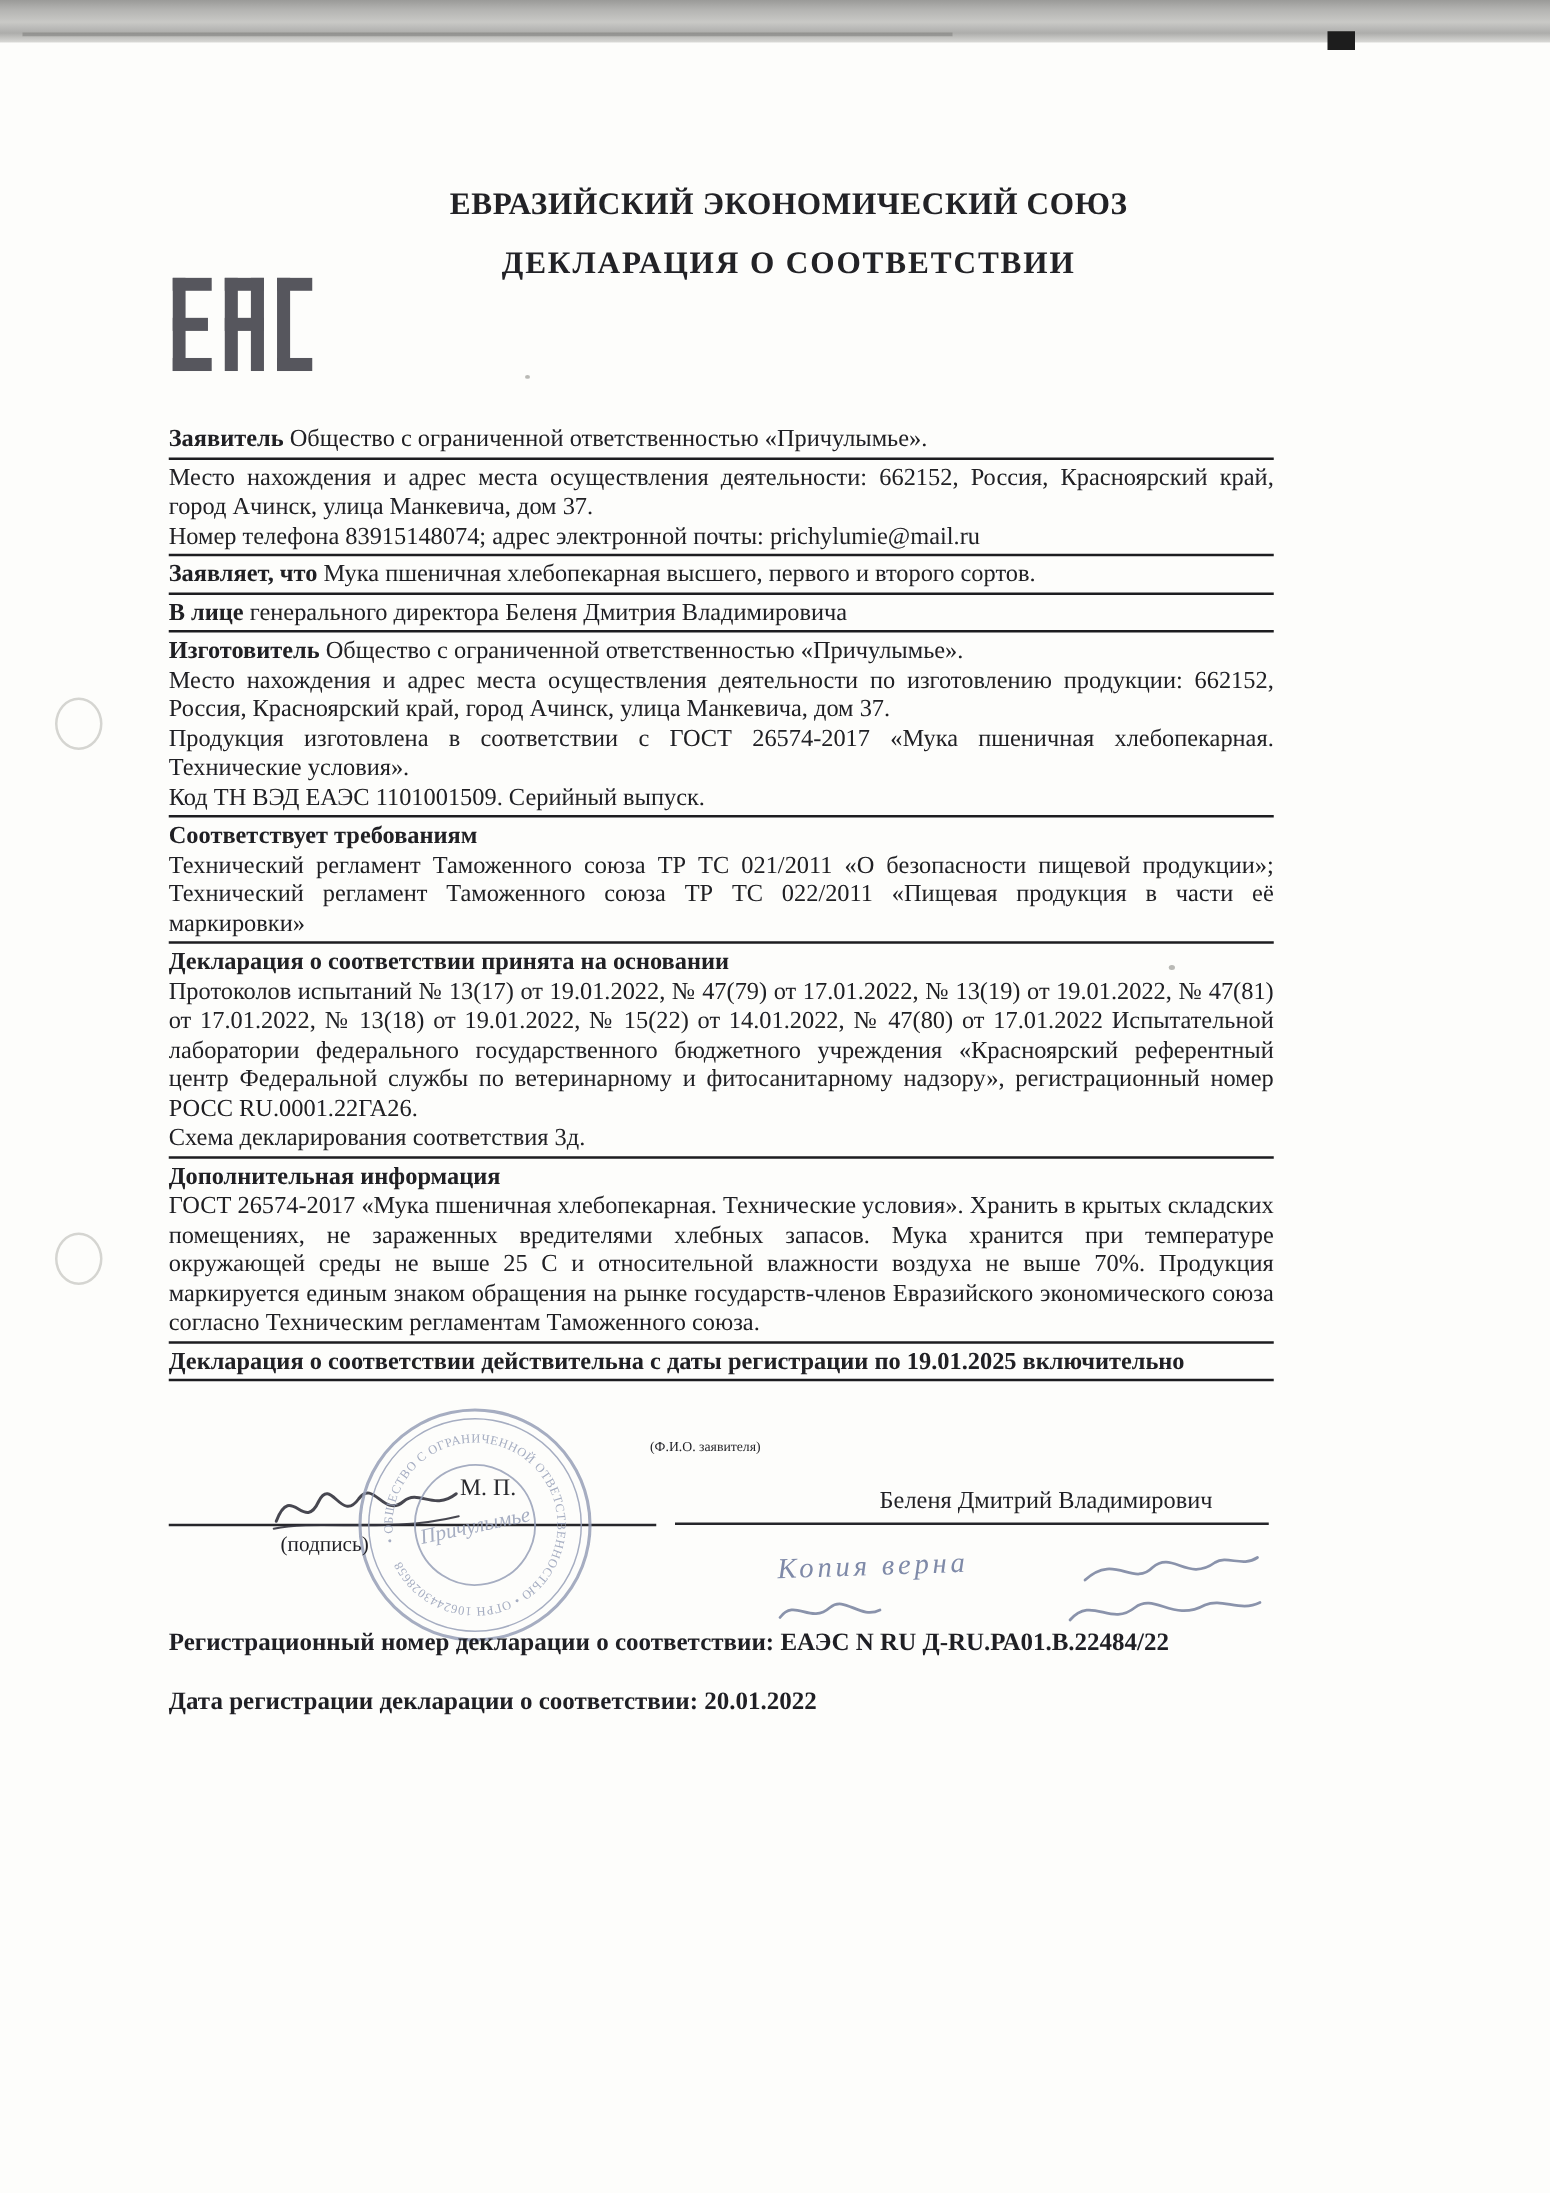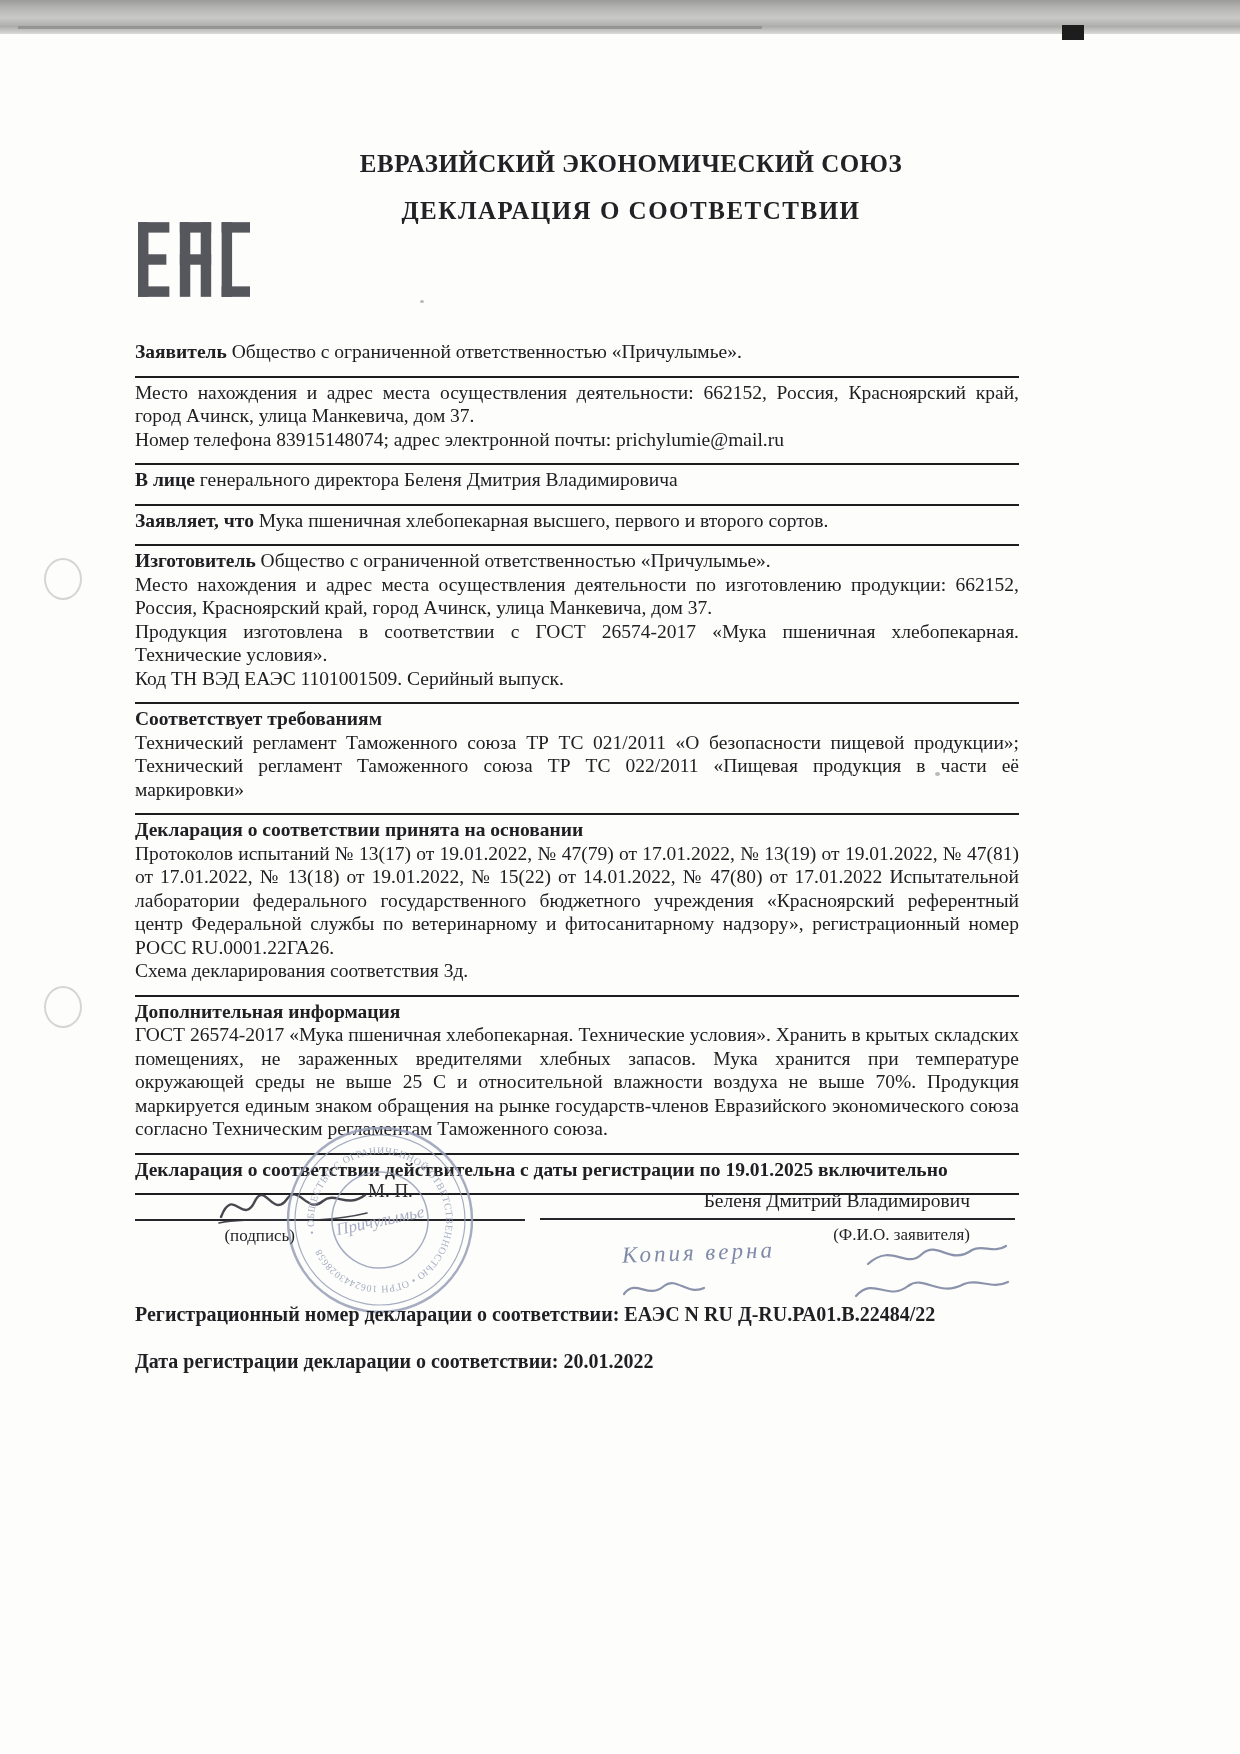--- a/index.html
+++ b/index.html
@@ -43,36 +43,36 @@
   }
   .title .t2 { margin-top: 19px; letter-spacing: 1.5px; }
   .eac { position: absolute; left: 138px; top: 222px; opacity: .9; }
 
   
   .content {
     position: absolute; left: 135px; top: 340px; width: 884px;
     font-size: 19.5px; line-height: 23.5px; text-align: justify; color: #202024;
   }
   .content p { text-align: justify; }
-  .sect { border-bottom: 2px solid #1d1d20; padding-bottom: 12px; margin-bottom: 3px; }
+  .sect { border-bottom: 2px solid #1d1d20; padding-bottom: 2px; margin-bottom: 3px; }
   .lead { font-weight: bold; }
   .hd { font-weight: bold; text-align: center; }
 
   
   .stamp {
     position: absolute; left: 280px; top: 1120px;
     transform: rotate(-12deg); opacity: .85;
   }
   .sig-squiggle { position: absolute; left: 215px; top: 1175px; }
   .mp { position: absolute; left: 368px; top: 1180px; font-size: 19px; color: #2a2a2e; z-index: 5; }
   .sign-line-left { position: absolute; left: 135px; top: 1219px; width: 390px; border-bottom: 2px solid #26262a; }
   .cap-sign { position: absolute; left: 175px; top: 1226px; width: 120px; text-align: right; font-size: 17px; }
   .name-right { position: absolute; left: 520px; top: 1190px; width: 450px; text-align: right; font-size: 19.5px; }
   .sign-line-right { position: absolute; left: 540px; top: 1218px; width: 475px; border-bottom: 2px solid #26262a; }
-  .cap-fio { position: absolute; left: 520px; top: 1225px; width: 450px; text-align: right; font-size: 17px; }
+  .cap-fio { position: absolute; left: 520px; top: 1152px; width: 450px; text-align: left; font-size: 11px; }
   .hand1 {
     position: absolute; left: 622px; top: 1240px;
     font-style: italic; font-size: 23px; letter-spacing: 3px;
     color: #7f8aa8; transform: rotate(-2deg);
   }
   .scribble-a { position: absolute; left: 862px; top: 1236px; }
   .scribble-b { position: absolute; left: 616px; top: 1270px; }
 
   
   .reg { position: absolute; left: 135px; top: 1303px; font-weight: bold; font-size: 20px; white-space: nowrap; }
@@ -113,23 +113,23 @@
 
   <div class="content">
 
     <p class="sect"><span class="lead">Заявитель</span><span> Общество с ограниченной ответственностью «Причулымье».</span></p>
 
     <div class="sect">
       <p>Место нахождения и адрес места осуществления деятельности: 662152, Россия, Красноярский край, город Ачинск, улица Манкевича, дом 37.</p>
       <p>Номер телефона 83915148074; адрес электронной почты: prichylumie@mail.ru</p>
     </div>
 
+    <p class="sect"><span class="lead">Заявляет, что</span><span> Мука пшеничная хлебопекарная высшего, первого и второго сортов.</span></p>
+
     <p class="sect"><span class="lead">В лице</span><span> генерального директора Беленя Дмитрия Владимировича</span></p>
-
-    <p class="sect"><span class="lead">Заявляет, что</span><span> Мука пшеничная хлебопекарная высшего, первого и второго сортов.</span></p>
 
     <div class="sect">
       <p><span class="lead">Изготовитель</span><span> Общество с ограниченной ответственностью «Причулымье».</span></p>
       <p>Место нахождения и адрес места осуществления деятельности по изготовлению продукции: 662152, Россия, Красноярский край, город Ачинск, улица Манкевича, дом 37.</p>
       <p>Продукция изготовлена в соответствии с ГОСТ 26574-2017 «Мука пшеничная хлебопекарная. Технические условия».</p>
       <p>Код ТН ВЭД ЕАЭС 1101001509. Серийный выпуск.</p>
     </div>
 
     <p class="hd">Соответствует требованиям</p>
     <p class="sect">Технический регламент Таможенного союза ТР ТС 021/2011 «О безопасности пищевой продукции»; Технический регламент Таможенного союза ТР ТС 022/2011 «Пищевая продукция в части её маркировки»</p>

